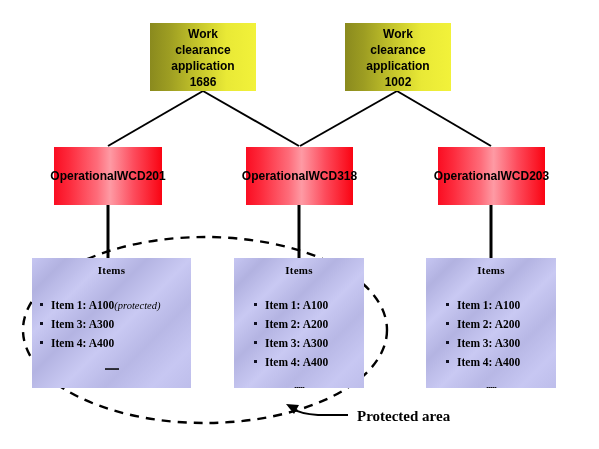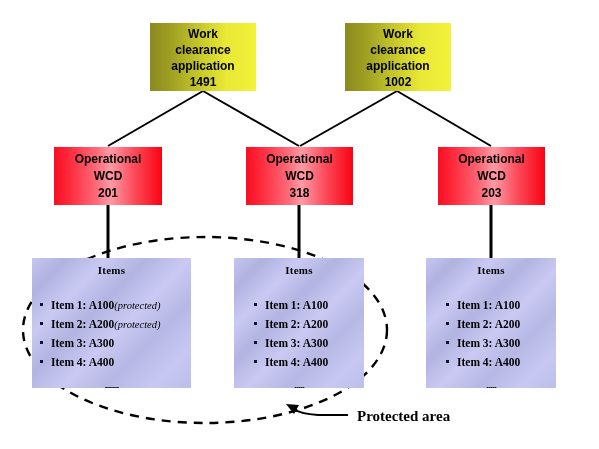--- a/index.html
+++ b/index.html
@@ -51,21 +51,21 @@
   .wcd-box {
     position: absolute;
     background: linear-gradient(to right, #fa0d22 0%, #fd2a3c 14%, #fe6c7a 40%, #fe9aa4 52%, #fd4b5c 74%, #fa0312 100%);
     color: #000000;
     font-family: "Liberation Sans", sans-serif;
     font-weight: bold;
     font-size: 12px;
     line-height: 17px;
     text-align: center;
     display: flex;
-    flex-direction: column;
+    flex-direction: row;
     align-items: center;
     justify-content: center;
     box-sizing: border-box;
   }
   .wcd-box span { display: block; white-space: nowrap; }
 
   
   .items-box {
     position: absolute;
     box-sizing: border-box;
@@ -158,21 +158,21 @@
     <ellipse cx="205" cy="330" rx="182" ry="93" fill="none" stroke="#000000" stroke-width="2.4" stroke-dasharray="9,7" stroke-linecap="butt"></ellipse>
 
     <path d="M 348 415 L 318 415 Q 300 414 292 408" fill="none" stroke="#000000" stroke-width="1.8"></path>
     <polygon points="286,404 299,405 294,414" fill="#000000"></polygon>
   </svg>
 
   <div class="wca-box" style="left:150px; top:23px; width:106px; height:68px;">
     <span>Work</span>
     <span>clearance</span>
     <span>application</span>
-    <span>1491</span>
+    <span>1686</span>
   </div>
 
   <div class="wca-box" style="left:345px; top:23px; width:106px; height:68px;">
     <span>Work</span>
     <span>clearance</span>
     <span>application</span>
     <span>1002</span>
   </div>
 
   <div class="wcd-box" style="left:54px; top:147px; width:108px; height:58px;">
@@ -190,21 +190,20 @@
   <div class="wcd-box" style="left:438px; top:147px; width:107px; height:58px;">
     <span>Operational</span>
     <span>WCD</span>
     <span>203</span>
   </div>
 
   <div class="items-box" style="left:32px; top:258px; width:159px; height:130px;">
     <div class="items-title">Items</div>
     <ul class="items-list">
       <li><span class="sq-bullet"></span><span>Item 1: A100</span><span class="prot-tag">(protected)</span></li>
-      <li><span class="sq-bullet"></span><span>Item 2: A200</span><span class="prot-tag">(protected)</span></li>
       <li><span class="sq-bullet"></span><span>Item 3: A300</span><span class="prot-tag"></span></li>
       <li><span class="sq-bullet"></span><span>Item 4: A400</span><span class="prot-tag"></span></li>
     </ul>
     <div class="items-ellipsis">.......</div>
   </div>
 
   <div class="items-box" style="left:234px; top:258px; width:130px; height:130px;">
     <div class="items-title">Items</div>
     <ul class="items-list" style="padding-left:20px;">
       <li><span class="sq-bullet"></span><span>Item 1: A100</span></li>

